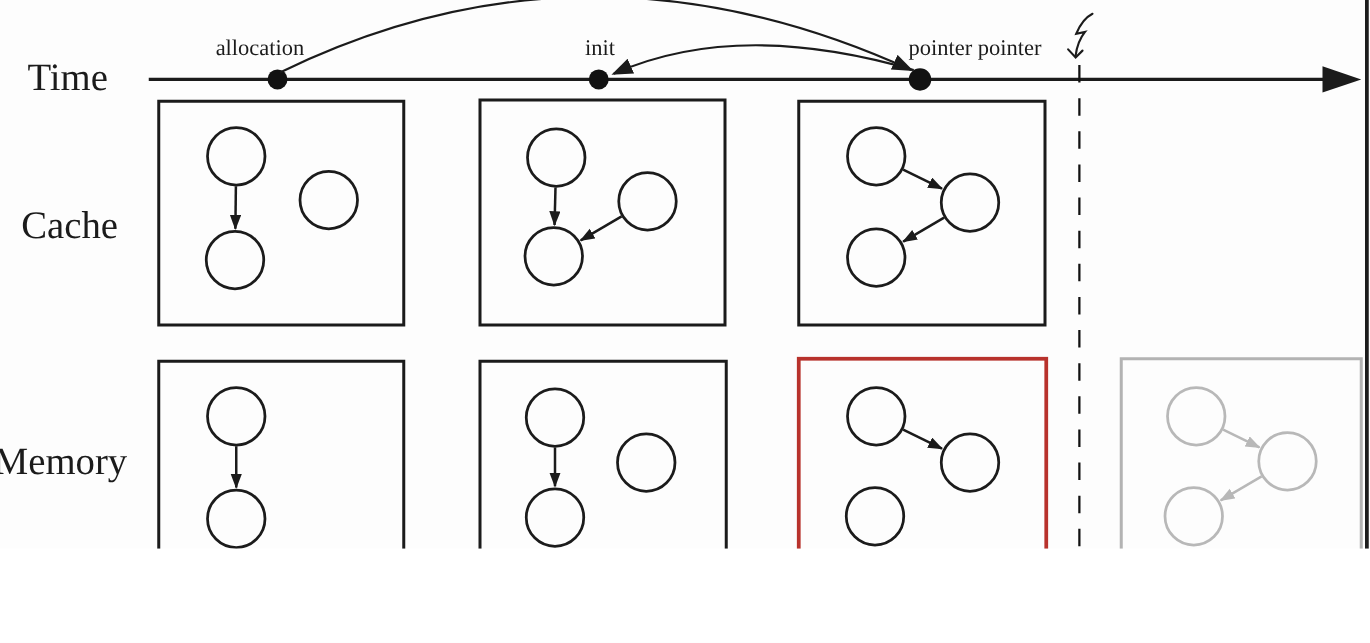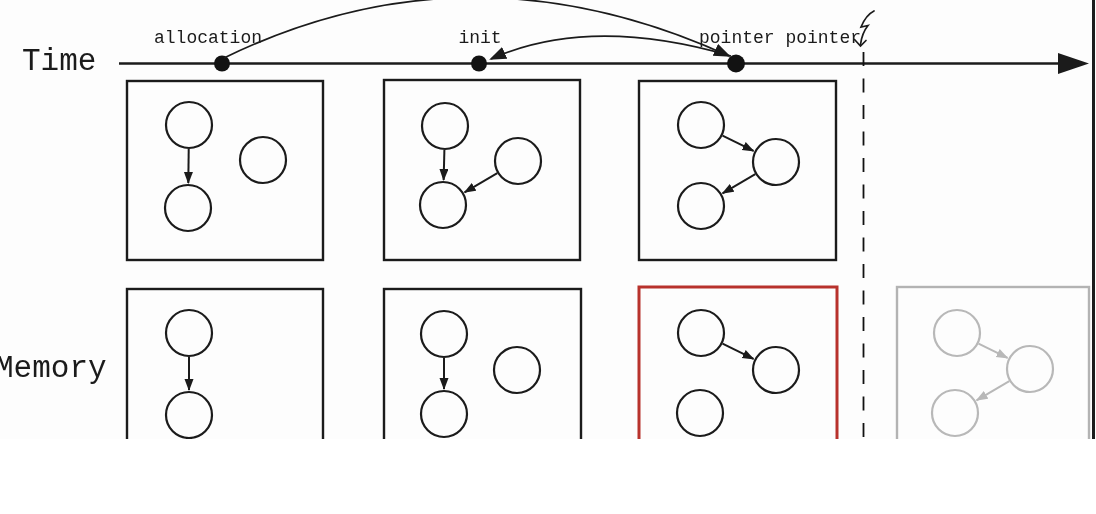--- a/index.html
+++ b/index.html
@@ -1,21 +1,21 @@
 <!DOCTYPE html>
 <html><head>
 <meta charset="utf-8">
 <style>
   html,body{margin:0;padding:0;background:#ffffff;}
   .stage{
     position:relative;
     width:1096px;height:439px;
     background:#fdfdfd;
     overflow:hidden;
-    font-family:Liberation Mono, monospace;
+    font-family:Liberation Serif, serif;
   }
   .label{
     position:absolute;
     color:#1b1b1b;
     white-space:nowrap;
     line-height:1.1;
   }
   .row-label{font-size:31px;}
   .event-label{font-size:18px;transform:translateX(-50%);}
   svg.layer{position:absolute;left:0;top:0;}
@@ -110,18 +110,19 @@
           <circle cx="955" cy="413" r="23" fill="none" stroke="#b8b8b8" stroke-width="2.2"></circle>
           <line x1="978.5249008938616" y1="343.6150196188907" x2="1007.5782282355608" y2="357.9426878969889" stroke="#b8b8b8" stroke-width="2" marker-end="url(#arrow-gray)"></line>
           <line x1="1009.2994022616103" y1="381.1443506731886" x2="976.5631226441559" y2="400.3496347154285" stroke="#b8b8b8" stroke-width="2" marker-end="url(#arrow-gray)"></line>
         </g>
       </g>
 
     <rect x="1092" y="0" width="3" height="514" fill="#1c1c1c"></rect>
   </svg>
 
   <div class="label row-label" style="left:22px;top:45px;">Time</div>
+  <div class="label row-label" style="left:17px;top:163px;">Cache</div>
   <div class="label row-label" style="left:-5px;top:352px;">Memory</div>
 
   <div class="label event-label" style="left:208px;top:29px;">allocation</div>
   <div class="label event-label" style="left:480px;top:29px;">init</div>
   <div class="label event-label" style="left:780px;top:29px;">pointer pointer</div>
 </div>
 
 </body></html>

